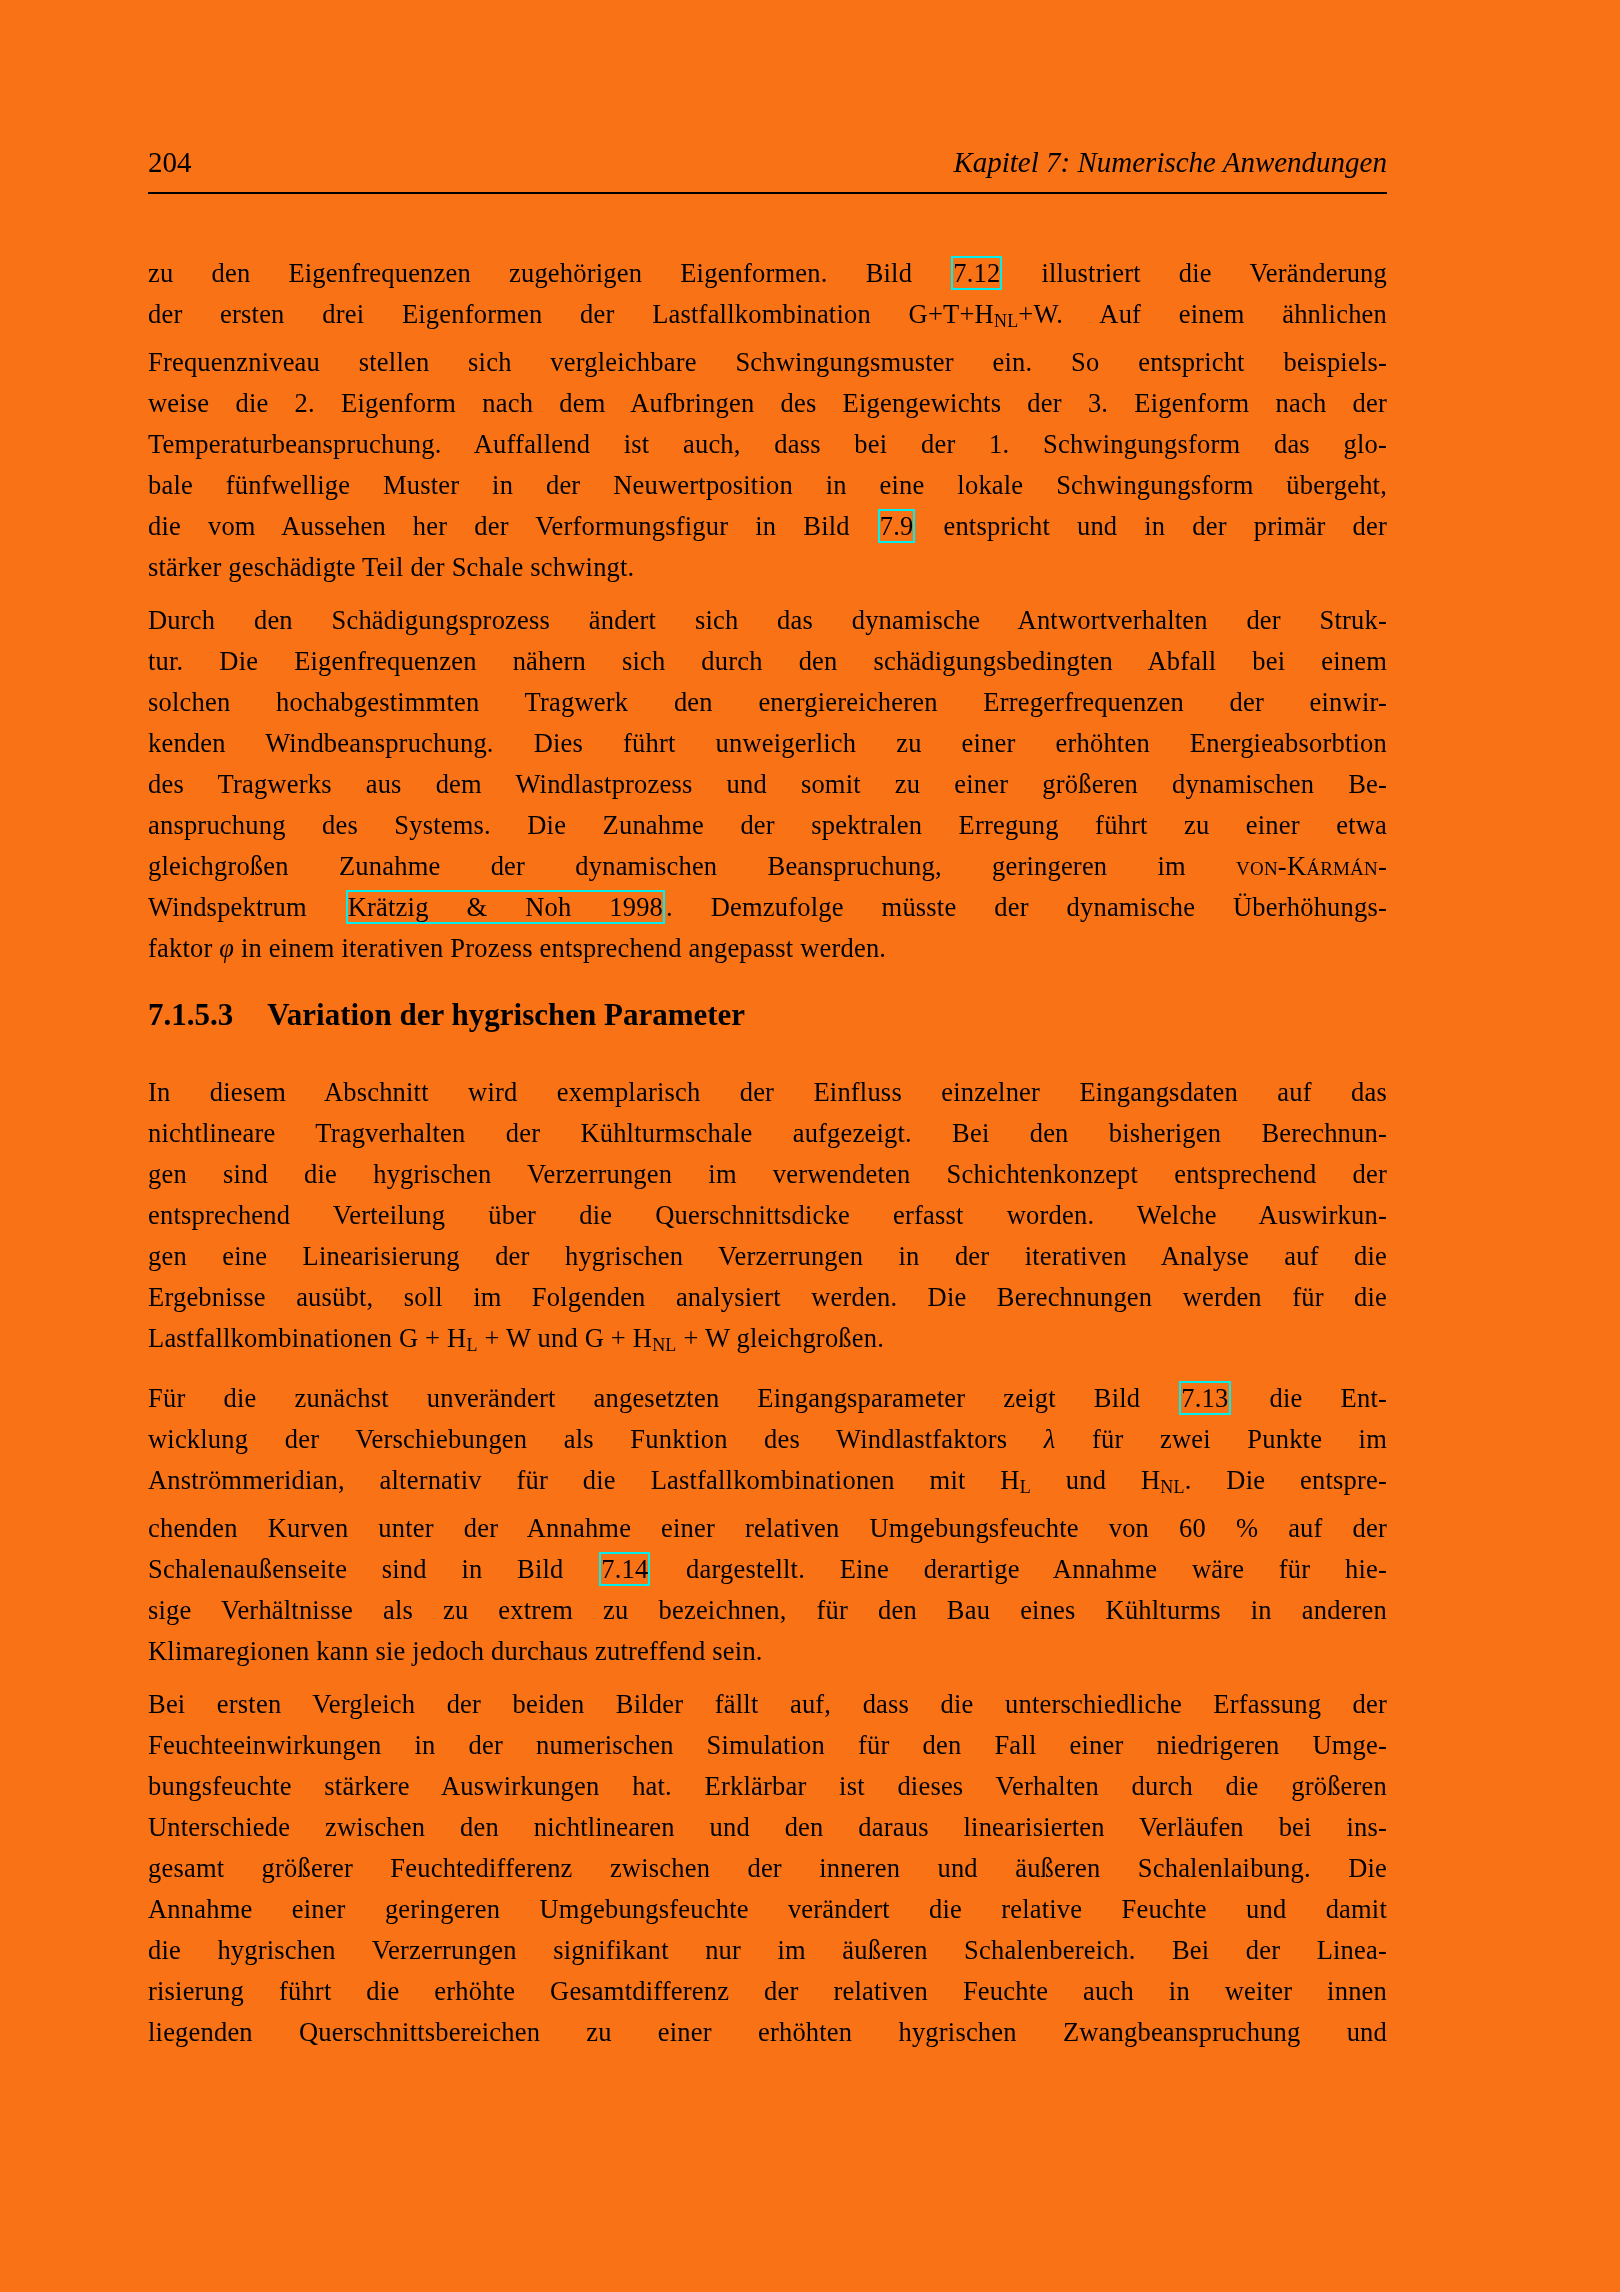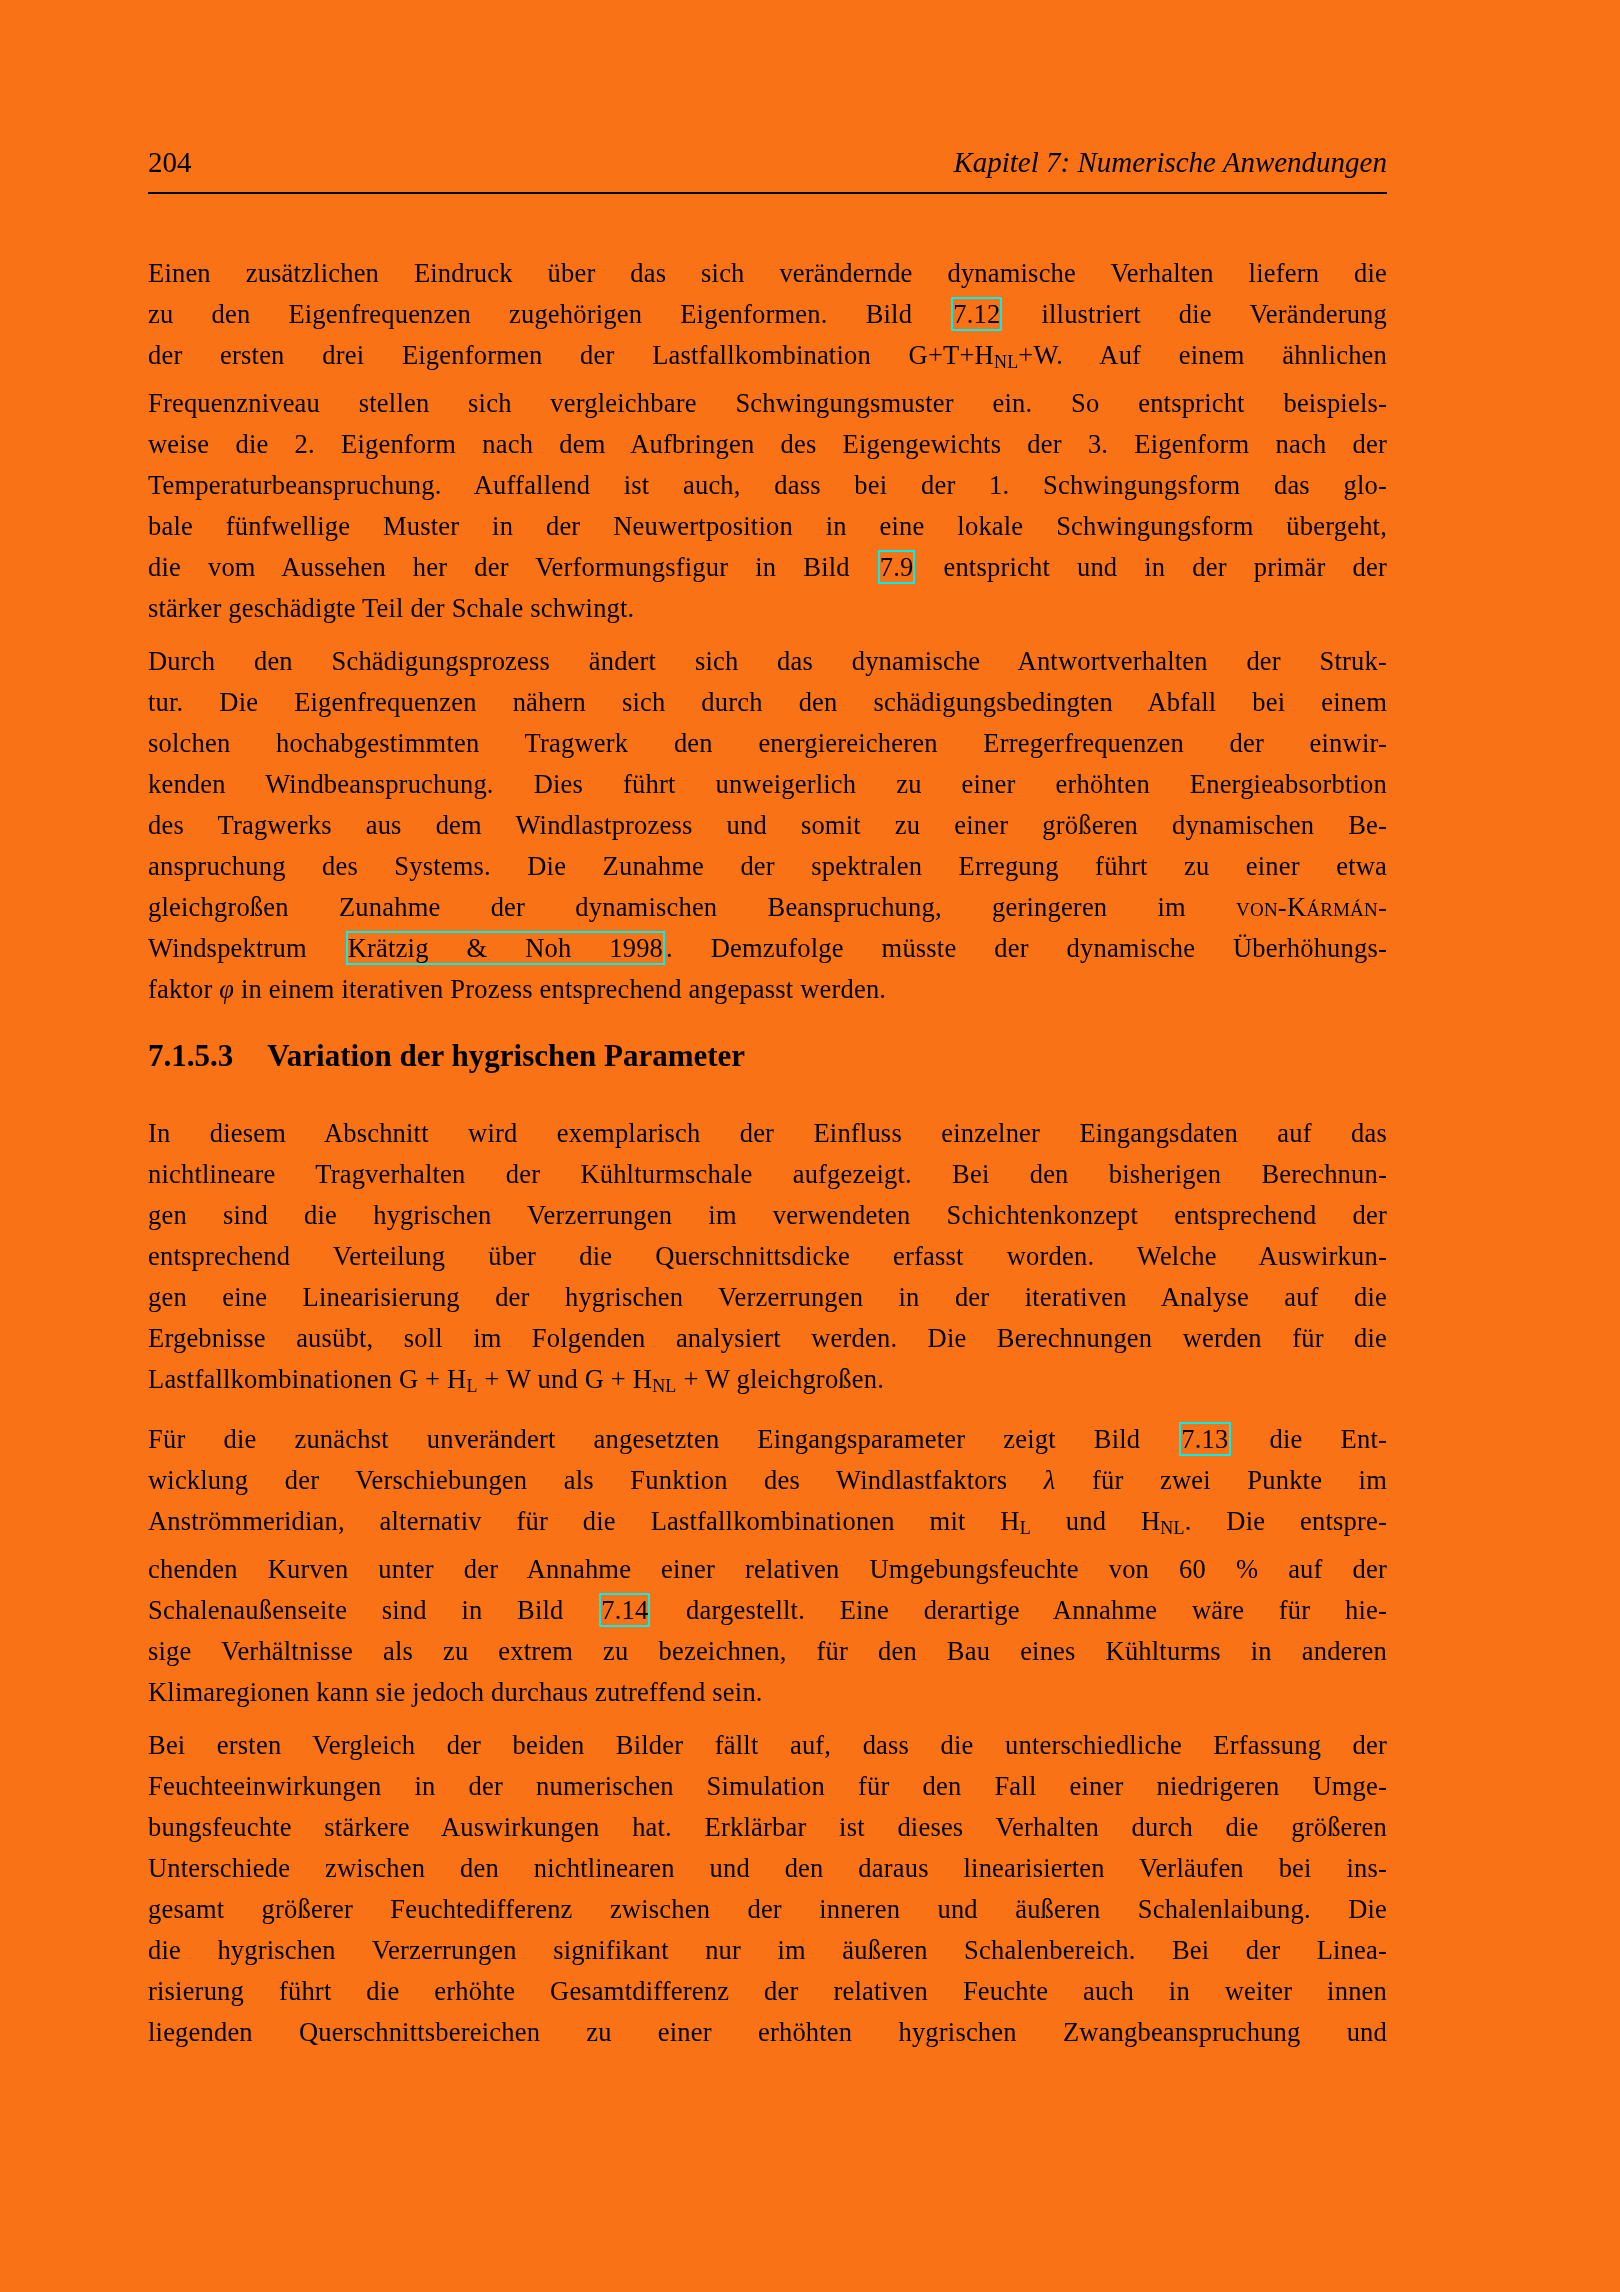--- a/index.html
+++ b/index.html
@@ -47,21 +47,20 @@
 <body>
 
 <div class="page">
   <div class="running-header">
     <span>204</span>
     <span class="chapter-title">Kapitel 7: Numerische Anwendungen</span>
   </div>
   <div class="header-rule"></div>
   <div class="document-body">
       <div class="para">
-        <div class="line"><span class="run">Einen zusätzlichen Eindruck über das sich verändernde dynamische Verhalten liefern die</span></div>
         <div class="line"><span class="run">zu den Eigenfrequenzen zugehörigen Eigenformen. Bild </span><span class="ref-box">7.12</span><span class="run"> illustriert die Veränderung</span></div>
         <div class="line"><span class="run">der ersten drei Eigenformen der Lastfallkombination G+T+H</span><span class="sub">NL</span><span class="run">+W. Auf einem ähnlichen</span></div>
         <div class="line"><span class="run">Frequenzniveau stellen sich vergleichbare Schwingungsmuster ein. So entspricht beispiels-</span></div>
         <div class="line"><span class="run">weise die 2. Eigenform nach dem Aufbringen des Eigengewichts der 3. Eigenform nach der</span></div>
         <div class="line"><span class="run">Temperaturbeanspruchung. Auffallend ist auch, dass bei der 1. Schwingungsform das glo-</span></div>
         <div class="line"><span class="run">bale fünfwellige Muster in der Neuwertposition in eine lokale Schwingungsform übergeht,</span></div>
         <div class="line"><span class="run">die vom Aussehen her der Verformungsfigur in Bild </span><span class="ref-box">7.9</span><span class="run"> entspricht und in der primär der</span></div>
         <div class="line no-just"><span class="run">stärker geschädigte Teil der Schale schwingt.</span></div>
       </div>
       <div class="para">
@@ -93,19 +92,20 @@
         <div class="line"><span class="run">Schalenaußenseite sind in Bild </span><span class="ref-box">7.14</span><span class="run"> dargestellt. Eine derartige Annahme wäre für hie-</span></div>
         <div class="line"><span class="run">sige Verhältnisse als zu extrem zu bezeichnen, für den Bau eines Kühlturms in anderen</span></div>
         <div class="line no-just"><span class="run">Klimaregionen kann sie jedoch durchaus zutreffend sein.</span></div>
       </div>
       <div class="para">
         <div class="line"><span class="run">Bei ersten Vergleich der beiden Bilder fällt auf, dass die unterschiedliche Erfassung der</span></div>
         <div class="line"><span class="run">Feuchteeinwirkungen in der numerischen Simulation für den Fall einer niedrigeren Umge-</span></div>
         <div class="line"><span class="run">bungsfeuchte stärkere Auswirkungen hat. Erklärbar ist dieses Verhalten durch die größeren</span></div>
         <div class="line"><span class="run">Unterschiede zwischen den nichtlinearen und den daraus linearisierten Verläufen bei ins-</span></div>
         <div class="line"><span class="run">gesamt größerer Feuchtedifferenz zwischen der inneren und äußeren Schalenlaibung. Die</span></div>
+        <div class="line"><span class="run">Annahme einer geringeren Umgebungsfeuchte verändert die relative Feuchte und damit</span></div>
         <div class="line"><span class="run">die hygrischen Verzerrungen signifikant nur im äußeren Schalenbereich. Bei der Linea-</span></div>
         <div class="line"><span class="run">risierung führt die erhöhte Gesamtdifferenz der relativen Feuchte auch in weiter innen</span></div>
         <div class="line"><span class="run">liegenden Querschnittsbereichen zu einer erhöhten hygrischen Zwangbeanspruchung und</span></div>
       </div>
     </div>
 </div>
 
 
 </body></html>

